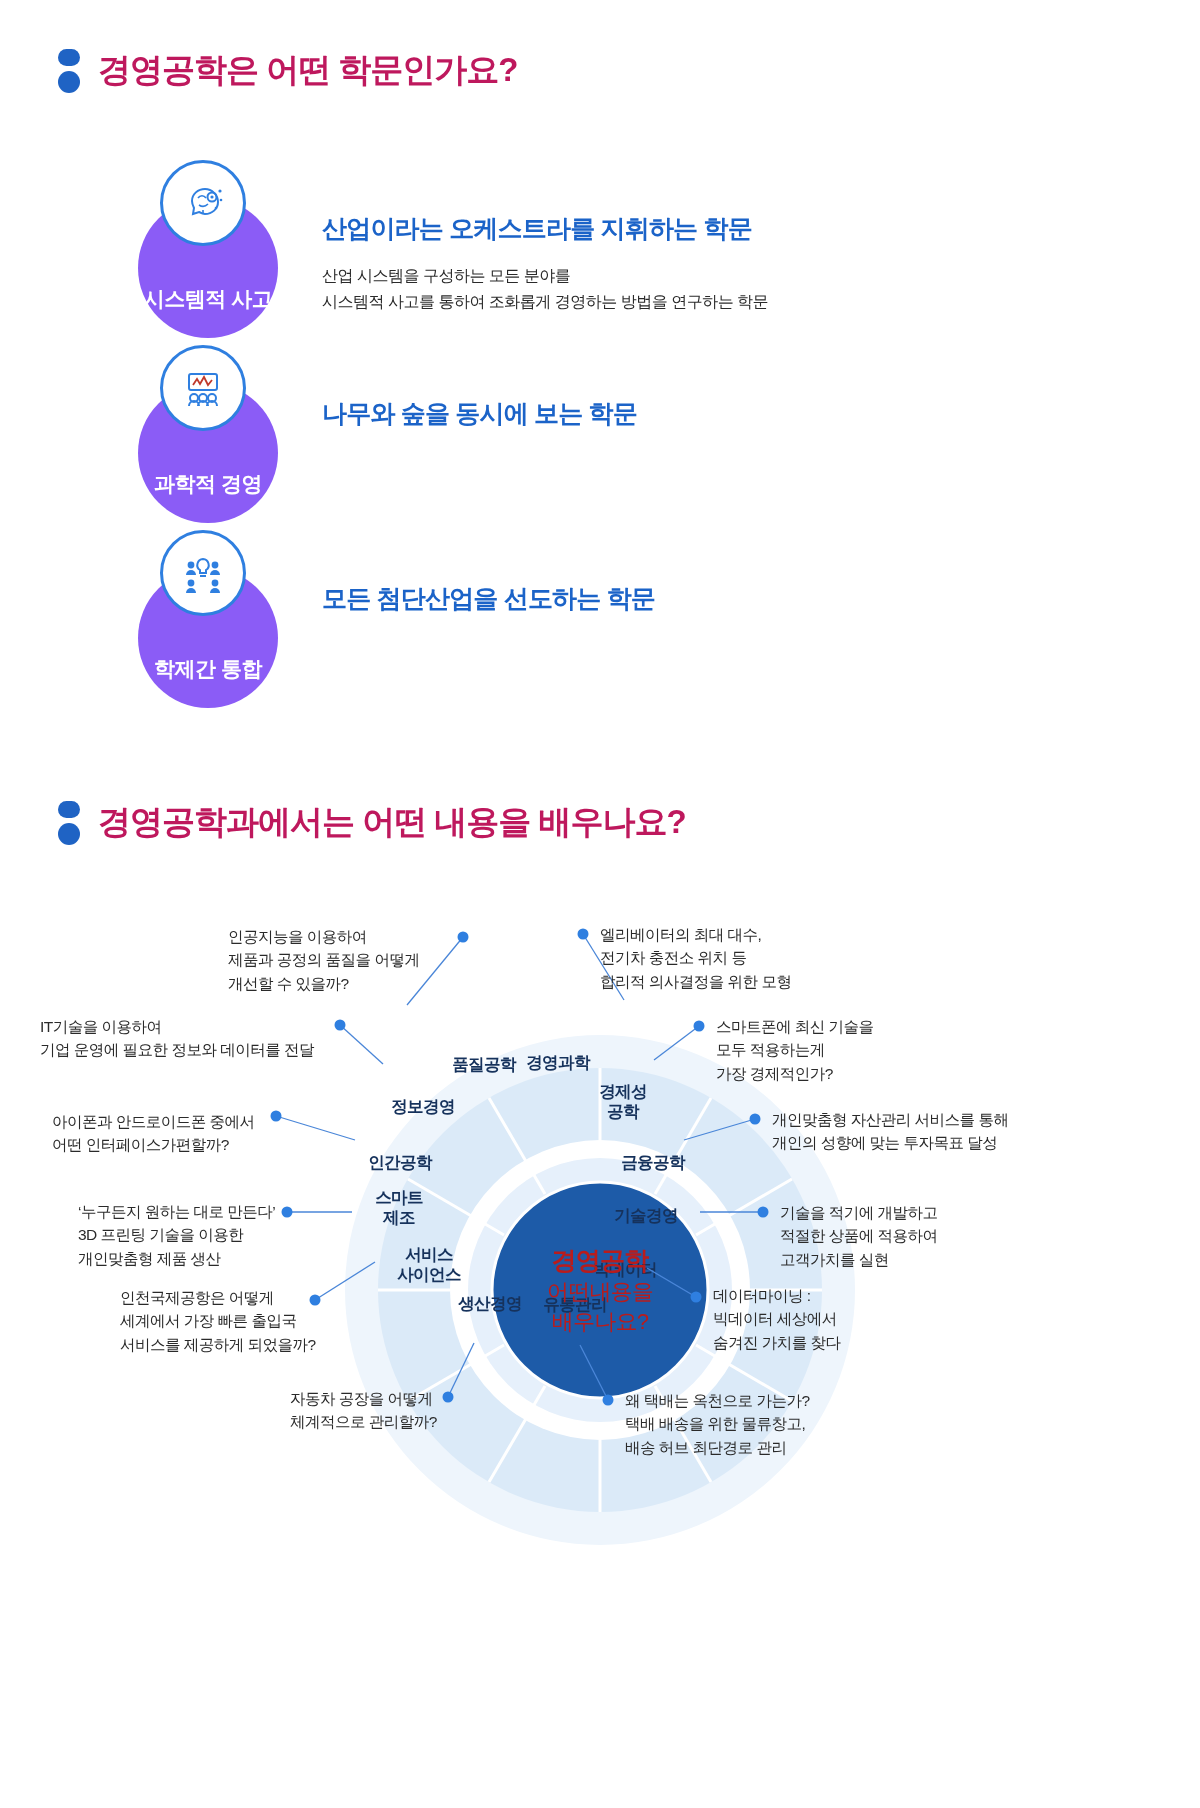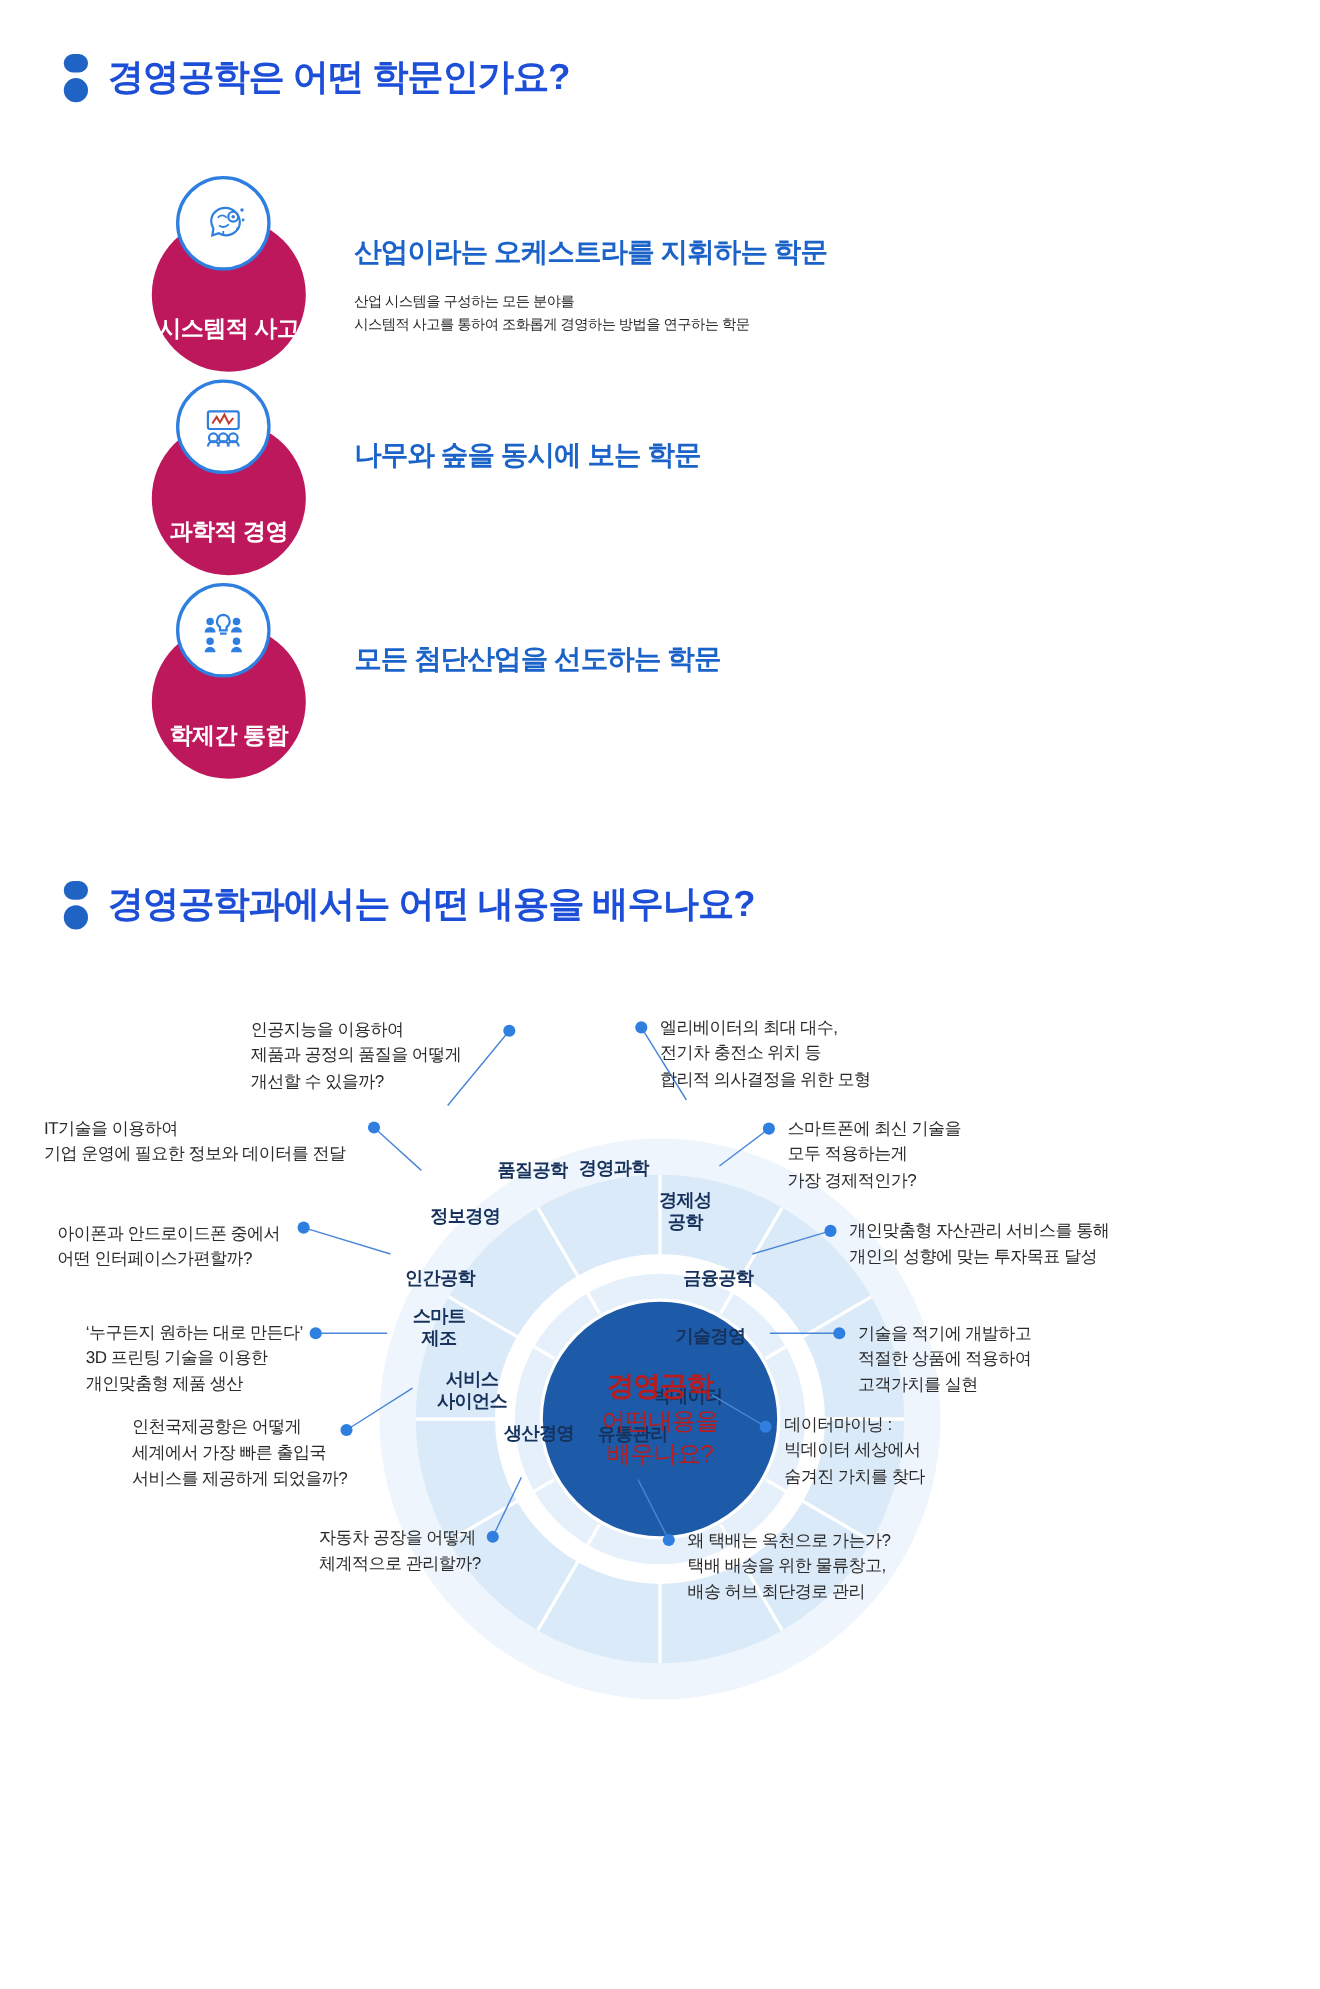--- a/index.html
+++ b/index.html
@@ -44,21 +44,21 @@
   }
   .heading-bullet .dot-bot {
     bottom: 0;
     height: 22px;
     border-radius: 50%;
   }
   .section-heading h2 {
     margin: 0;
     font-size: 33px;
     font-weight: bold;
-    color: #1d4ed8;
+    color: #be185d;
     letter-spacing: -1px;
     white-space: nowrap;
   }
 
   
   .feature-row {
     position: absolute;
     display: flex;
     align-items: flex-start;
   }
@@ -68,21 +68,21 @@
     height: 180px;
     flex: 0 0 180px;
   }
   .badge-circle {
     position: absolute;
     left: 18px;
     top: 38px;
     width: 140px;
     height: 140px;
     border-radius: 50%;
-    background: #be185d;
+    background: #8b5cf6;
     color: #fff;
     display: flex;
     flex-direction: column;
     align-items: center;
     justify-content: flex-end;
     padding-bottom: 26px;
     text-align: center;
     line-height: 1.22;
     font-size: 21px;
     font-weight: bold;
@@ -109,21 +109,21 @@
     padding-top: 52px;
   }
   .feature-title {
     font-size: 25px;
     font-weight: bold;
     color: #1b63c8;
     letter-spacing: -0.8px;
     margin-bottom: 18px;
   }
   .feature-desc {
-    font-size: 13px;
+    font-size: 16px;
     line-height: 1.62;
     color: #2a2a2a;
     letter-spacing: -0.5px;
     white-space: pre-line;
   }
   .wheel-label {
     position: absolute;
     font-size: 16.5px;
     font-weight: bold;
     color: #16325c;

